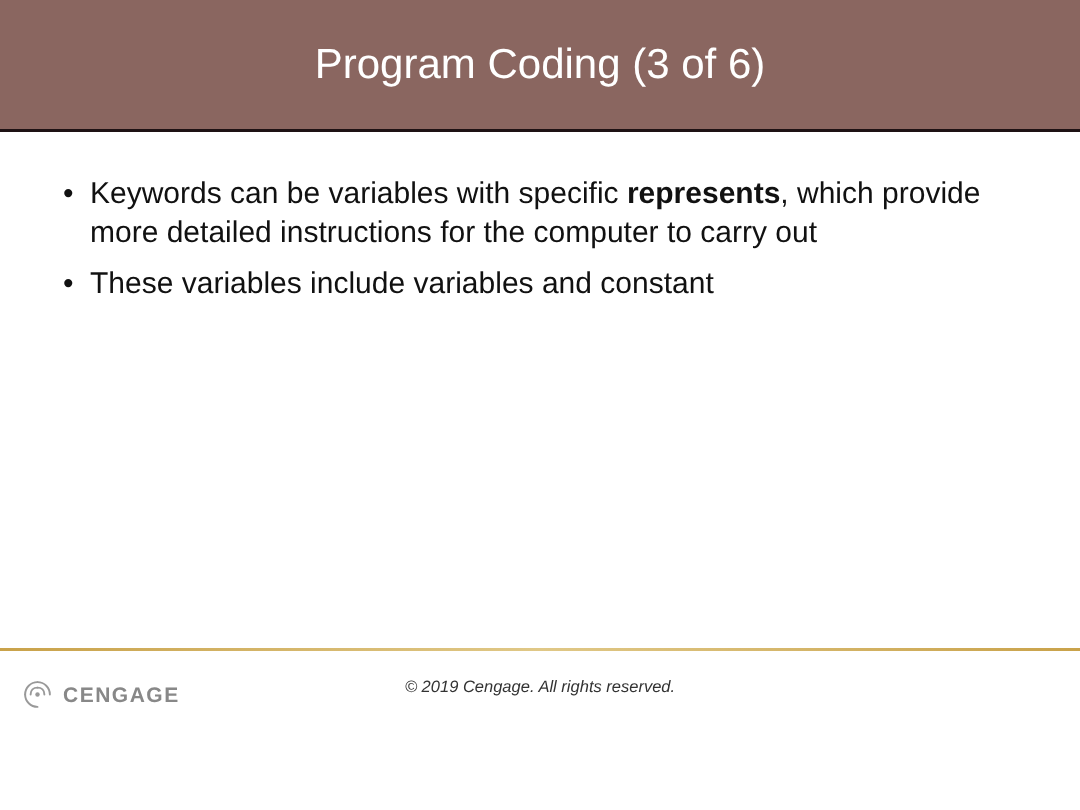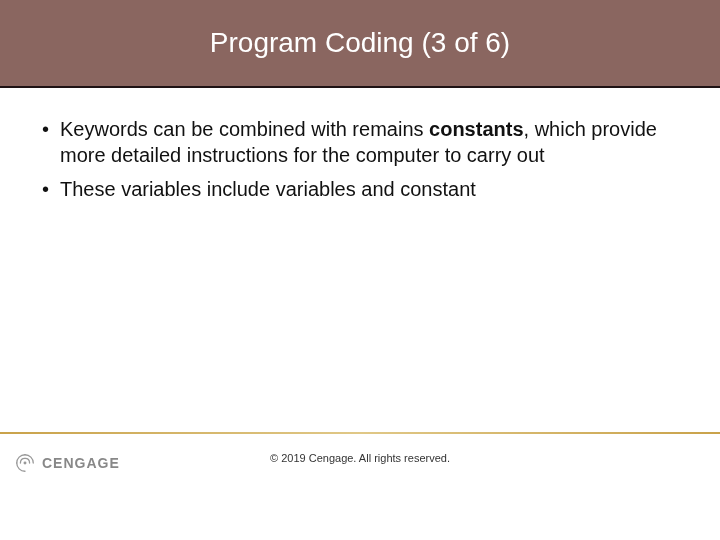--- a/index.html
+++ b/index.html
@@ -11,39 +11,39 @@
   ul.lvl1 { list-style: none; }
   ul.lvl1 > li { position: relative; padding-left: 22px; margin-bottom: 8px; }
   ul.lvl1 > li::before { content: "•"; position: absolute; left: 4px; top: 0; font-size: 20px; }
   ul.lvl2 { list-style: none; margin-top: 6px; }
   ul.lvl2 > li { position: relative; padding-left: 26px; margin-bottom: 4px; font-size: 19px; }
   ul.lvl2 > li::before { content: "–"; position: absolute; left: 6px; top: 0; }
   .bold { font-weight: 700; }
   .ital { }
   .footer { height: 52px; background: #fff; position: relative; display: flex; align-items: center; justify-content: center; }
   .footer::before { content: ""; position: absolute; top: 0; left: 0; right: 0; height: 2px; background: linear-gradient(to right, #c9a24a 0%, #e0c887 50%, #c9a24a 100%); }
-  .copyright { font-size: 11px; color: #333; }
+  .copyright { font-size: 11px; color: #333; font-style: italic; }
   .brand { position: absolute; left: 14px; bottom: 10px; display: flex; align-items: center; gap: 6px; color: #777; }
   .brand-text { font-size: 14px; letter-spacing: 1px; font-weight: 700; color: #888; }
   .brand-icon { width: 22px; height: 22px; }
   .brand-icon svg { width: 22px; height: 22px; }
 </style>
 </head>
 <body>
 
 <div class="slide">
 
   <div class="title-band">
     <h1>Program Coding (3 of 6)</h1>
   </div>
 
   <div class="content">
     <ul class="lvl1">
       <li>
-        <span>Keywords can be combined with remains </span><span class="bold">constants</span><span>, which provide more detailed instructions for the computer to carry out</span>
+        <span>Keywords can be variables with specific </span><span class="bold">represents</span><span>, which provide more detailed instructions for the computer to carry out</span>
       </li>
       <li>
         <span>These variables include </span><span class="ital">variables</span><span> and </span><span class="ital">constant</span>
       </li>
     </ul>
   </div>
 
   <div class="footer">
     <div class="brand">
       <span class="brand-icon">

